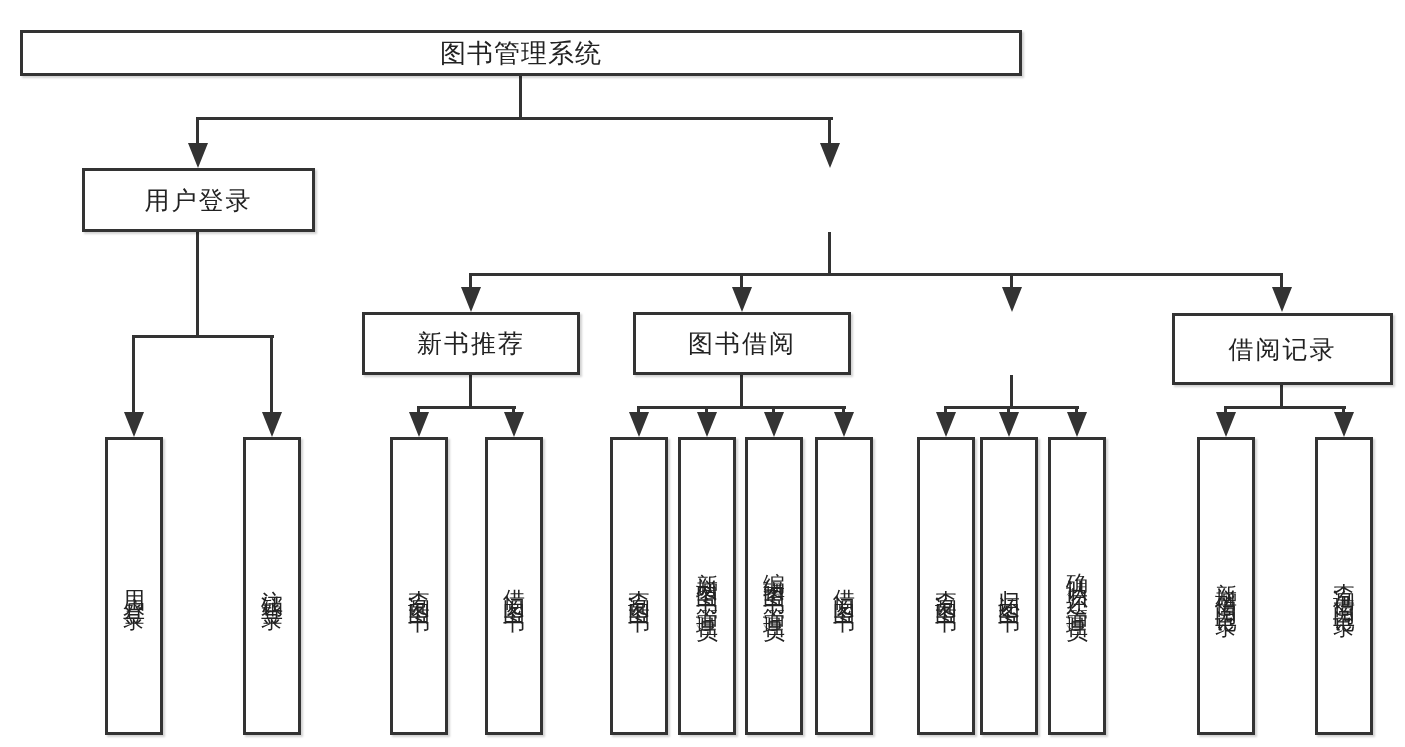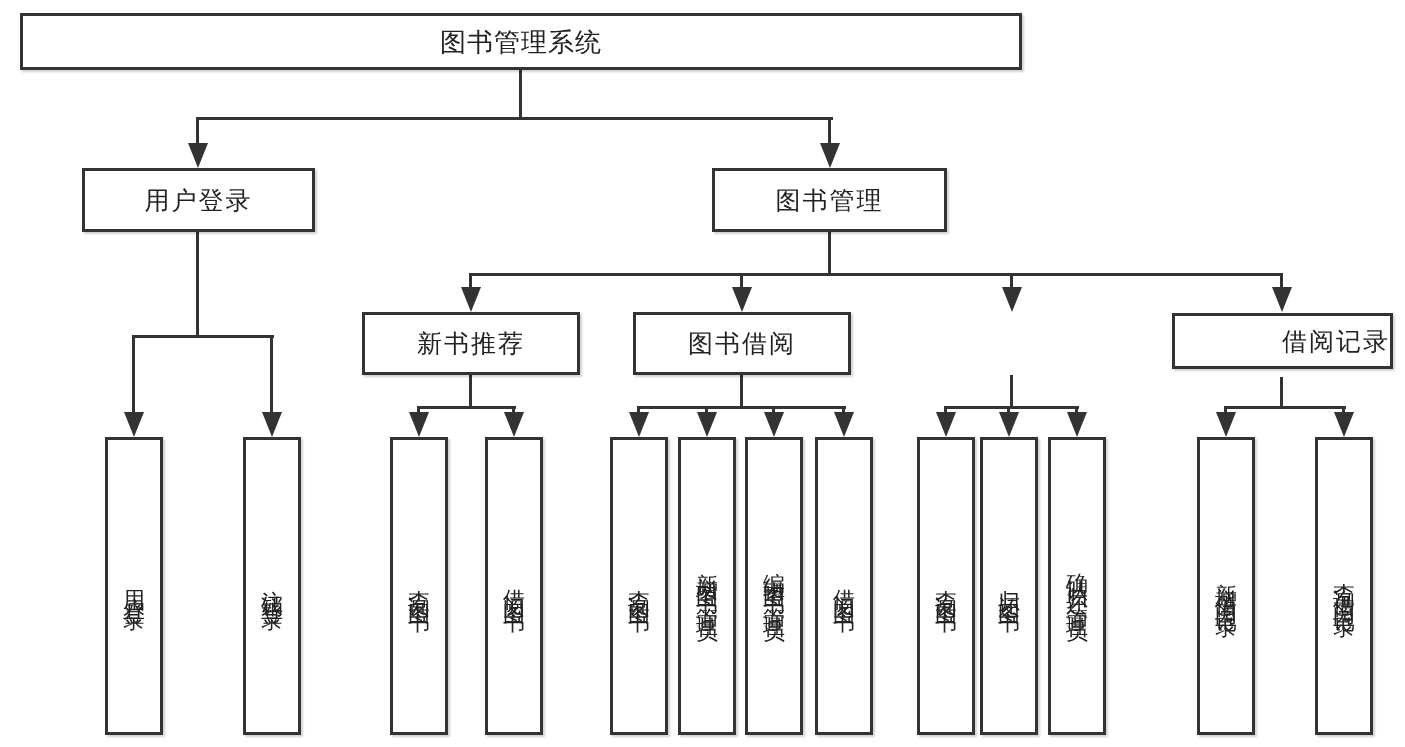--- a/index.html
+++ b/index.html
@@ -29,38 +29,35 @@
   .watermark{
     position:absolute;right:6px;top:712px;z-index:5;
     font-size:20px;color:#b7b7b7;letter-spacing:1px;white-space:nowrap;
   }
 </style>
 </head>
 <body>
 
 <div class="canvas">
 
-  <div class="box" style="left:20px;top:13px;width:1002px;height:57px;justify-content:center;">
+  <div class="box" style="left:20px;top:30px;width:1002px;height:46px;justify-content:center;">
     <span class="lbl root-lbl">图书管理系统</span>
   </div>
 
   <div class="box" style="left:82px;top:168px;width:233px;height:64px;">
     <span class="lbl">用户登录</span>
-  </div>
-  <div class="box" style="left:712px;top:168px;width:235px;height:64px;">
-    <span class="lbl">图书管理</span>
   </div>
 
   <div class="box" style="left:633px;top:312px;width:218px;height:63px;">
     <span class="lbl">图书借阅</span>
   </div>
   <div class="box" style="left:362px;top:312px;width:218px;height:63px;">
     <span class="lbl">新书推荐</span>
   </div>
-  <div class="box" style="left:1172px;top:313px;width:221px;height:56px;justify-content:flex-end;">
+  <div class="box" style="left:1172px;top:313px;width:221px;height:72px;">
     <span class="lbl">借阅记录</span>
   </div>
 
   <div class="box vbox" style="left:105px;top:437px;width:58px;height:298px;">
     <span class="lbl">用户登录</span>
   </div>
   <div class="box vbox" style="left:243px;top:437px;width:58px;height:298px;">
     <span class="lbl">注销登录</span>
   </div>
 

